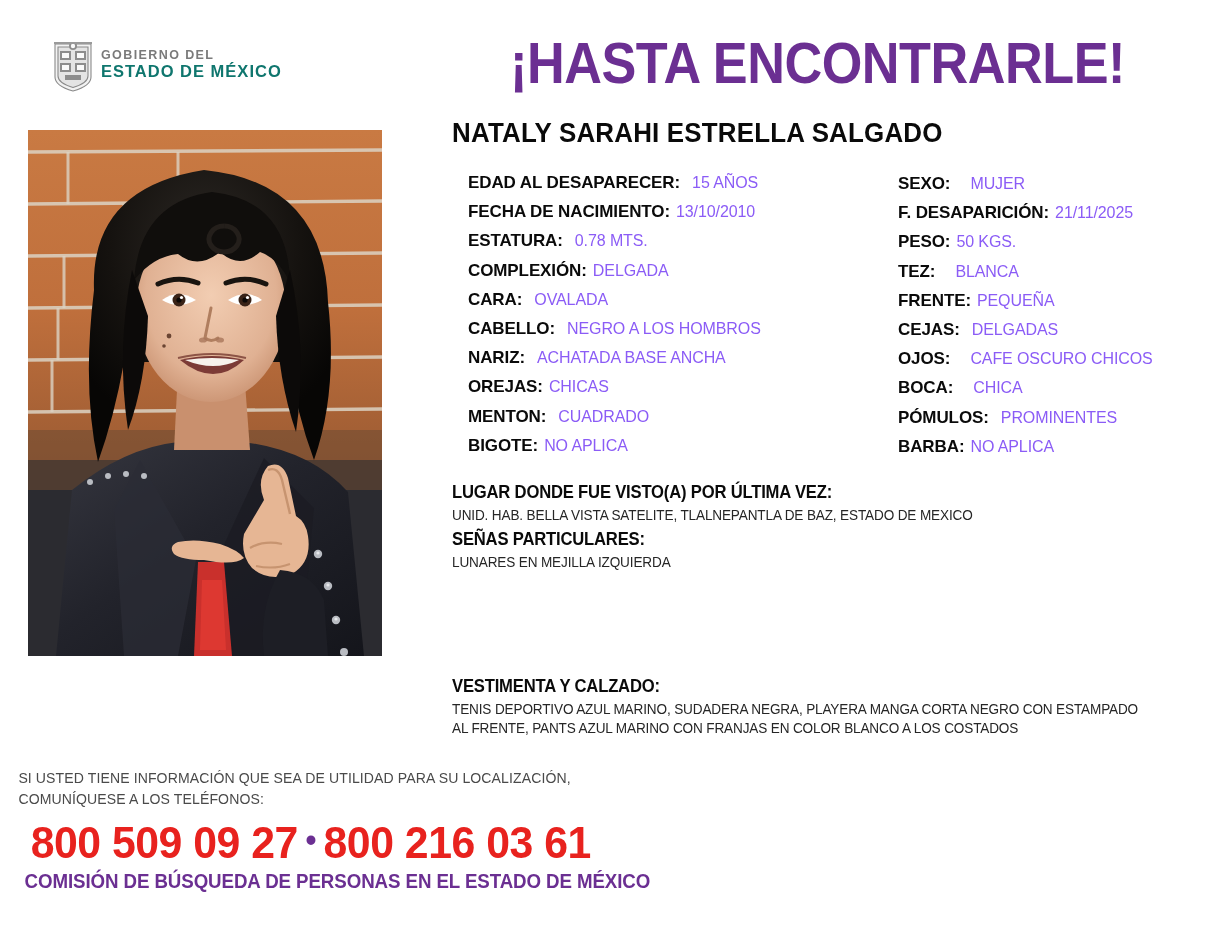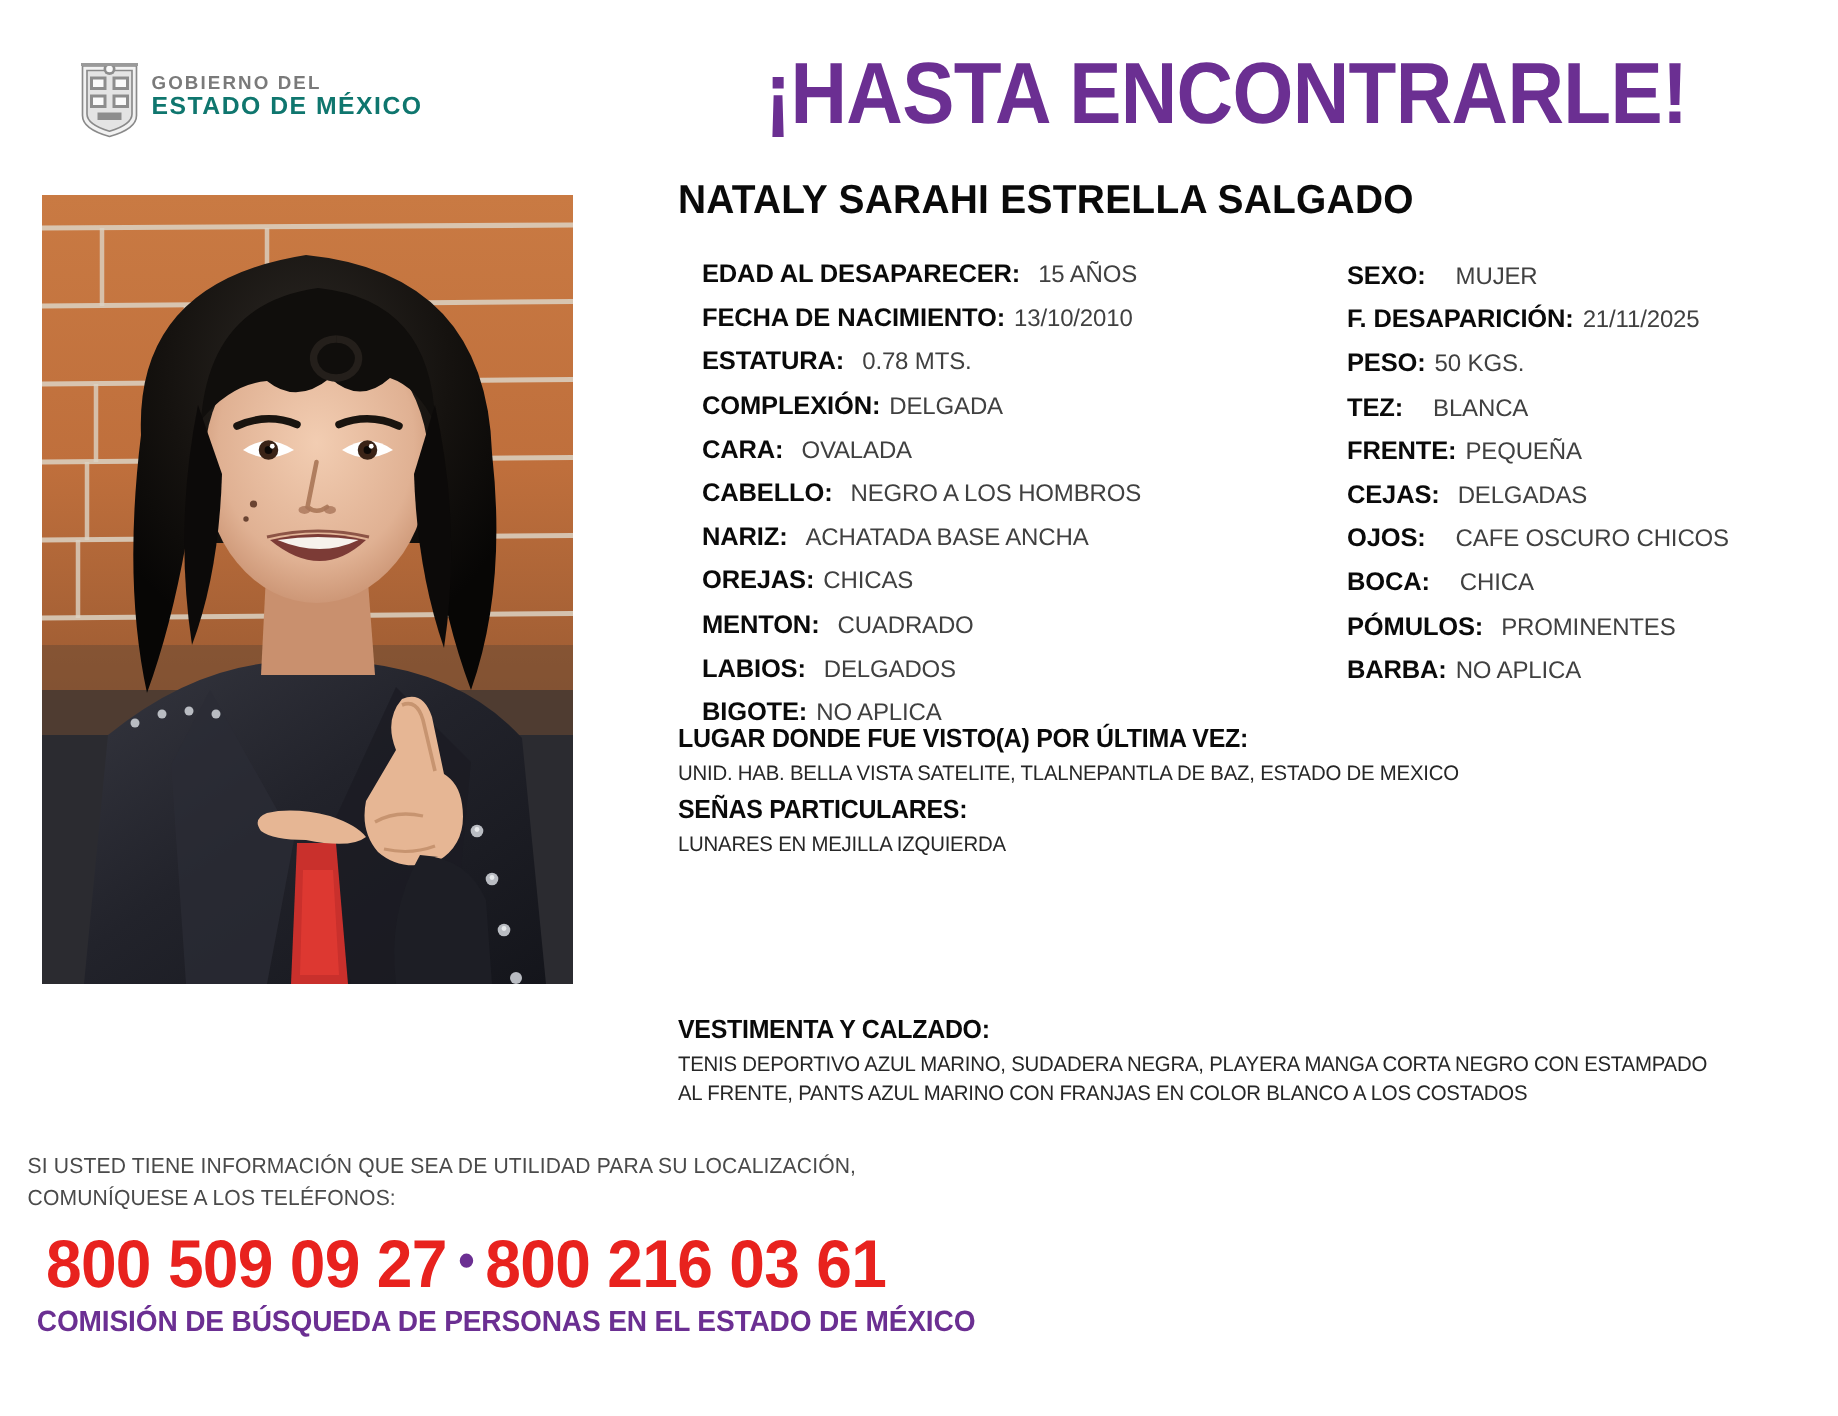--- a/index.html
+++ b/index.html
@@ -106,21 +106,21 @@
   }
   .lbl {
     font-size: 17px;
     font-weight: 700;
     color: #0a0a0a;
     letter-spacing: -0.1px;
   }
   .val {
     font-size: 16px;
     font-weight: 400;
-    color: #404040;
+    color: #8b5cf6;
     letter-spacing: -0.1px;
   }
   .gap-sm { display:inline-block; width: 6px; }
   .gap-md { display:inline-block; width: 12px; }
   .gap-lg { display:inline-block; width: 20px; }
 
   
   .block { position: absolute; left: 452px; }
   .block-head {
     font-size: 17.5px;
@@ -388,25 +388,20 @@
         <span class="lbl">OREJAS:</span>
         <span class="gap-sm"></span>
         <span class="val">CHICAS</span>
       </div>
       <div class="data-row">
         <span class="lbl">MENTON:</span>
         <span class="gap-md"></span>
         <span class="val">CUADRADO</span>
       </div>
       <div class="data-row">
-        <span class="lbl">LABIOS:</span>
-        <span class="gap-md"></span>
-        <span class="val">DELGADOS</span>
-      </div>
-      <div class="data-row">
         <span class="lbl">BIGOTE:</span>
         <span class="gap-sm"></span>
         <span class="val">NO APLICA</span>
       </div>
     </div>
 
   <div class="data-col" id="col-right">
       <div class="data-row">
         <span class="lbl">SEXO:</span>
         <span class="gap-lg"></span>

